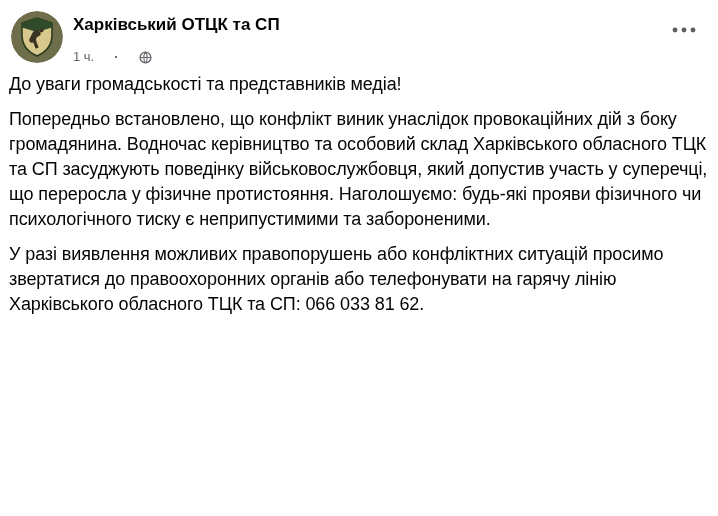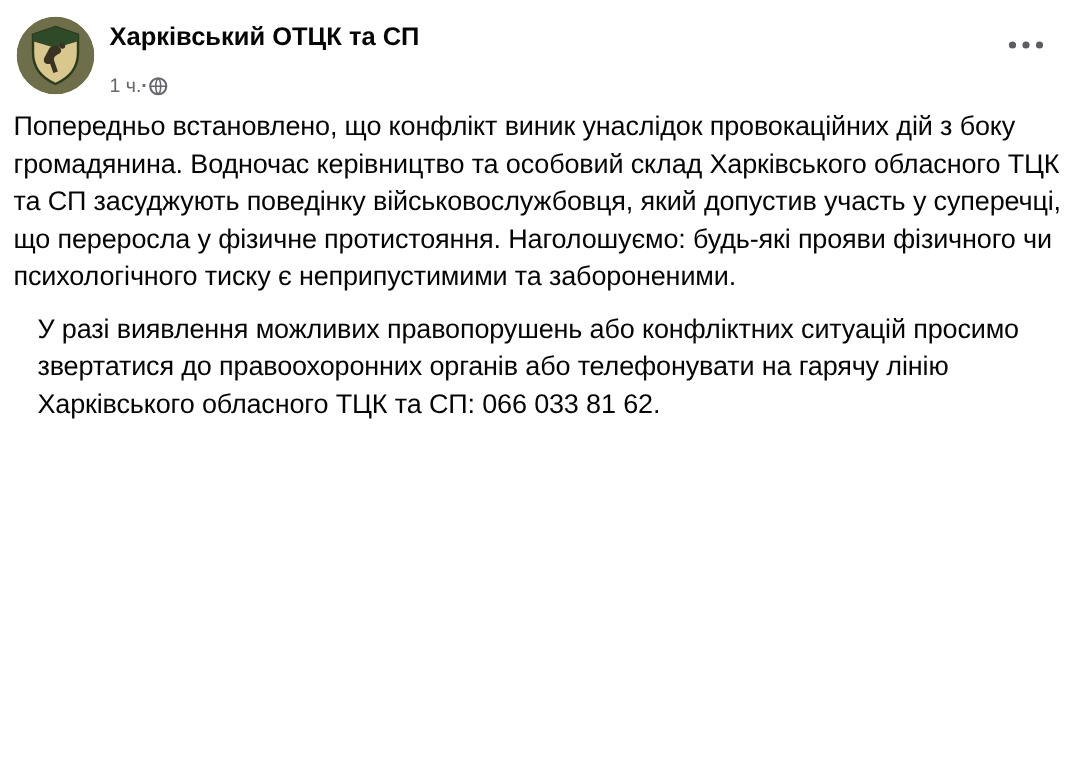--- a/index.html
+++ b/index.html
@@ -41,21 +41,21 @@
     font-weight: 700;
     color: #050505;
     line-height: 21px;
     cursor: pointer;
     display: inline-block;
   }
   .meta-row {
     margin-top: 14px;
     display: flex;
     align-items: center;
-    gap: 0;
+    gap: 20px;
     font-size: 13px;
     color: #65676b;
     line-height: 16px;
   }
   .meta-row .timestamp { cursor: pointer; }
   .meta-sep { font-weight: 700; }
   .globe { display: inline-flex; align-items: center; }
   .more-btn {
     position: absolute;
     top: 18px;
@@ -72,21 +72,21 @@
   }
   
   .post-body {
     padding: 6px 9px 0 9px;
     font-size: 18px;
     line-height: 25px;
     color: #050505;
     letter-spacing: -0.1px;
   }
   .post-body p { margin: 0 0 10px 0; }
-  .post-body p:last-child { margin-bottom: 0; margin-left: 16px; }
+  .post-body p:last-child { margin-bottom: 0; }
 </style>
 </head>
 <body>
 
 <div class="screen">
 
   <div class="post-header">
 
     <div class="avatar">
       <svg width="52" height="52" viewBox="0 0 52 52" xmlns="http://www.w3.org/2000/svg">
@@ -115,17 +115,18 @@
     <button class="more-btn">
       <svg width="26" height="8" viewBox="0 0 26 8" xmlns="http://www.w3.org/2000/svg">
         <circle cx="4" cy="4" r="2.4" fill="#5b5d61"></circle>
         <circle cx="13" cy="4" r="2.4" fill="#5b5d61"></circle>
         <circle cx="22" cy="4" r="2.4" fill="#5b5d61"></circle>
       </svg>
     </button>
   </div>
 
   <div class="post-body">
+    <p>До уваги громадськості та представників медіа!</p>
     <p>Попередньо встановлено, що конфлікт виник унаслідок провокаційних дій з боку громадянина. Водночас керівництво та особовий склад Харківського обласного ТЦК та СП засуджують поведінку військовослужбовця, який допустив участь у суперечці, що переросла у фізичне протистояння. Наголошуємо: будь-які прояви фізичного чи психологічного тиску є неприпустимими та забороненими.</p>
     <p>У разі виявлення можливих правопорушень або конфліктних ситуацій просимо звертатися до правоохоронних органів або телефонувати на гарячу лінію Харківського обласного ТЦК та СП: 066 033 81 62.</p>
   </div>
 
 </div>
 
 </body></html>

